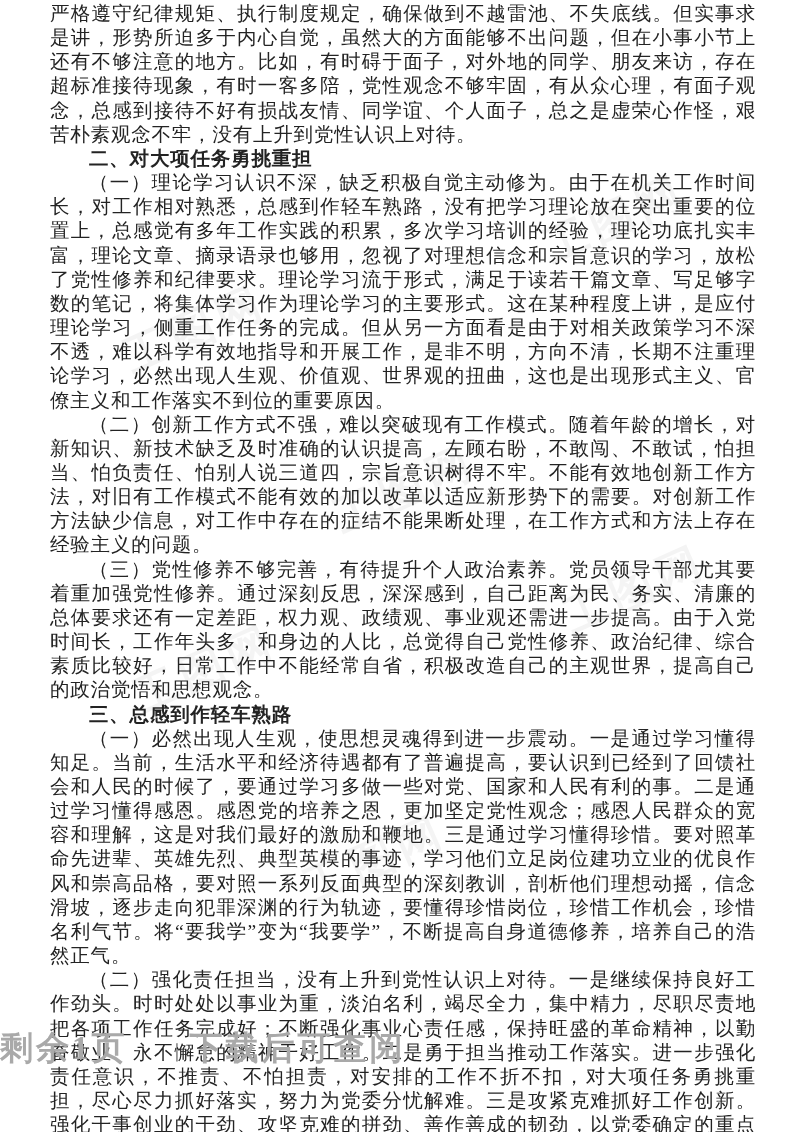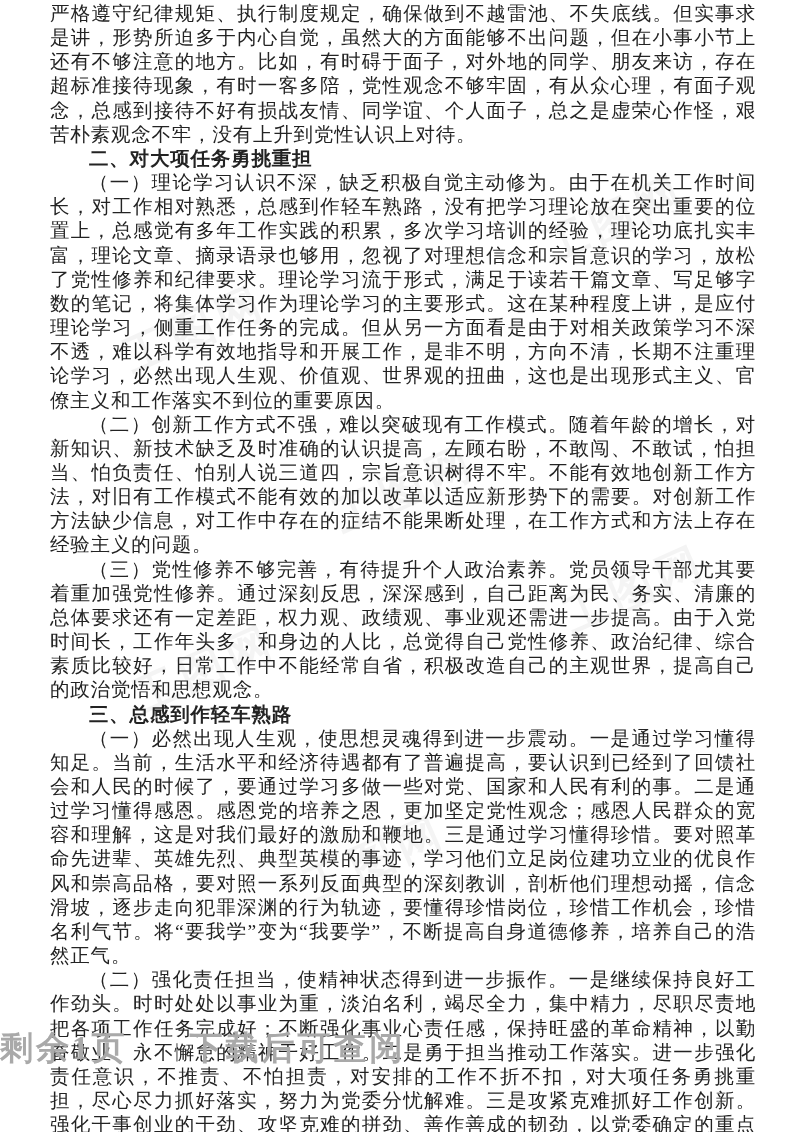--- a/index.html
+++ b/index.html
@@ -92,20 +92,20 @@
   <div class="watermark wm6">工图网</div>
 
   <div class="doc-body">
       <p class="no-indent">严格遵守纪律规矩、执行制度规定，确保做到不越雷池、不失底线。但实事求是讲，形势所迫多于内心自觉，虽然大的方面能够不出问题，但在小事小节上还有不够注意的地方。比如，有时碍于面子，对外地的同学、朋友来访，存在超标准接待现象，有时一客多陪，党性观念不够牢固，有从众心理，有面子观念，总感到接待不好有损战友情、同学谊、个人面子，总之是虚荣心作怪，艰苦朴素观念不牢，没有上升到党性认识上对待。</p>
       <p class="heading">二、对大项任务勇挑重担</p>
       <p><strong class="lead">（一）理论学习认识不深，缺乏积极自觉主动修为。</strong>由于在机关工作时间长，对工作相对熟悉，总感到作轻车熟路，没有把学习理论放在突出重要的位置上，总感觉有多年工作实践的积累，多次学习培训的经验，理论功底扎实丰富，理论文章、摘录语录也够用，忽视了对理想信念和宗旨意识的学习，放松了党性修养和纪律要求。理论学习流于形式，满足于读若干篇文章、写足够字数的笔记，将集体学习作为理论学习的主要形式。这在某种程度上讲，是应付理论学习，侧重工作任务的完成。但从另一方面看是由于对相关政策学习不深不透，难以科学有效地指导和开展工作，是非不明，方向不清，长期不注重理论学习，必然出现人生观、价值观、世界观的扭曲，这也是出现形式主义、官僚主义和工作落实不到位的重要原因。</p>
       <p><strong class="lead">（二）创新工作方式不强，难以突破现有工作模式。</strong>随着年龄的增长，对新知识、新技术缺乏及时准确的认识提高，左顾右盼，不敢闯、不敢试，怕担当、怕负责任、怕别人说三道四，宗旨意识树得不牢。不能有效地创新工作方法，对旧有工作模式不能有效的加以改革以适应新形势下的需要。对创新工作方法缺少信息，对工作中存在的症结不能果断处理，在工作方式和方法上存在经验主义的问题。</p>
       <p><strong class="lead">（三）党性修养不够完善，有待提升个人政治素养。</strong>党员领导干部尤其要着重加强党性修养。通过深刻反思，深深感到，自己距离为民、务实、清廉的总体要求还有一定差距，权力观、政绩观、事业观还需进一步提高。由于入党时间长，工作年头多，和身边的人比，总觉得自己党性修养、政治纪律、综合素质比较好，日常工作中不能经常自省，积极改造自己的主观世界，提高自己的政治觉悟和思想观念。</p>
       <p class="heading">三、总感到作轻车熟路</p>
       <p><strong class="lead">（一）必然出现人生观，使思想灵魂得到进一步震动。</strong>一是通过学习懂得知足。当前，生活水平和经济待遇都有了普遍提高，要认识到已经到了回馈社会和人民的时候了，要通过学习多做一些对党、国家和人民有利的事。二是通过学习懂得感恩。感恩党的培养之恩，更加坚定党性观念；感恩人民群众的宽容和理解，这是对我们最好的激励和鞭地。三是通过学习懂得珍惜。要对照革命先进辈、英雄先烈、典型英模的事迹，学习他们立足岗位建功立业的优良作风和崇高品格，要对照一系列反面典型的深刻教训，剖析他们理想动摇，信念滑坡，逐步走向犯罪深渊的行为轨迹，要懂得珍惜岗位，珍惜工作机会，珍惜名利气节。将“要我学”变为“我要学”，不断提高自身道德修养，培养自己的浩然正气。</p>
-      <p><strong class="lead">（二）强化责任担当，使精神状态得到进一步振作。</strong>一是继续保持良好工作劲头。时时处处以事业为重，淡泊名利，竭尽全力，集中精力，尽职尽责地把各项工作任务完成好；不断强化事业心责任感，保持旺盛的革命精神，以勤奋敬业、永不懈怠的精神干好工作。二是勇于担当推动工作落实。进一步强化责任意识，不推责、不怕担责，对安排的工作不折不扣，对大项任务勇挑重担，尽心尽力抓好落实，努力为党委分忧解难。三是攻紧克难抓好工作创新。强化干事创业的干劲、攻坚克难的拼劲、善作善成的韧劲，以党委确定的重点工作为突破，进行再</p>
+      <p><strong class="lead">（二）强化责任担当，没有上升到党性认识上对待。</strong>一是继续保持良好工作劲头。时时处处以事业为重，淡泊名利，竭尽全力，集中精力，尽职尽责地把各项工作任务完成好；不断强化事业心责任感，保持旺盛的革命精神，以勤奋敬业、永不懈怠的精神干好工作。二是勇于担当推动工作落实。进一步强化责任意识，不推责、不怕担责，对安排的工作不折不扣，对大项任务勇挑重担，尽心尽力抓好落实，努力为党委分忧解难。三是攻紧克难抓好工作创新。强化干事创业的干劲、攻坚克难的拼劲、善作善成的韧劲，以党委确定的重点工作为突破，进行再</p>
     </div>
 
   <div class="page-footer">
     <span class="footer-remaining">剩余1页</span><span class="footer-hint">下载后可查阅</span>
   </div>
 
 </div>
 
 </body></html>

